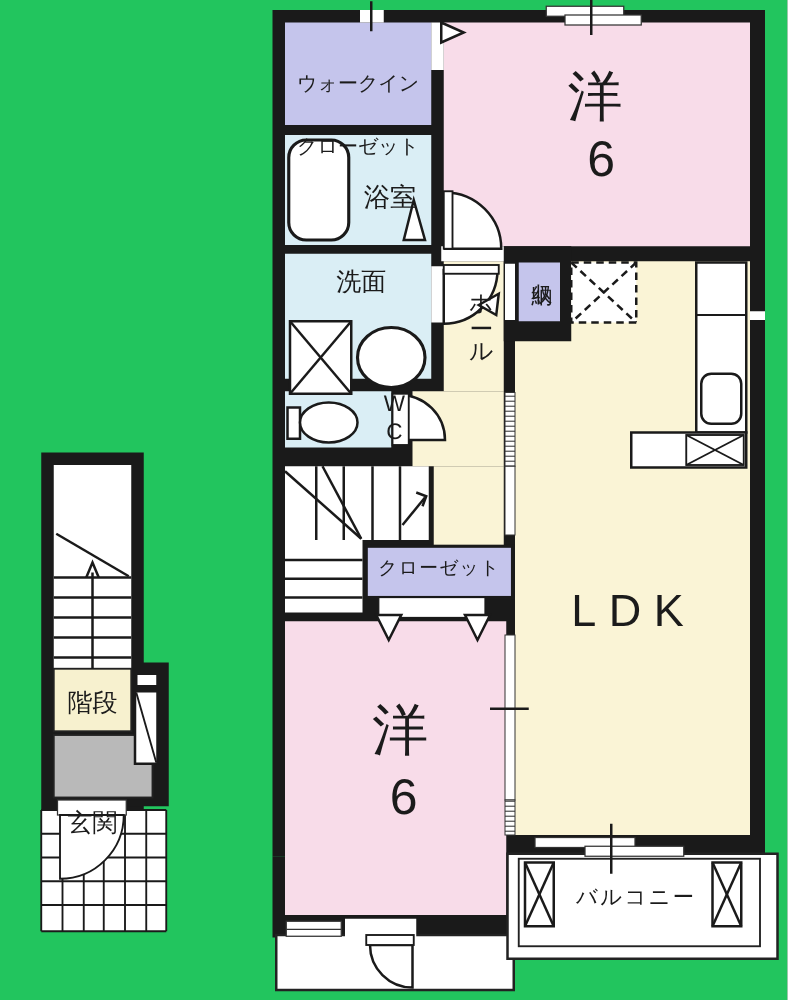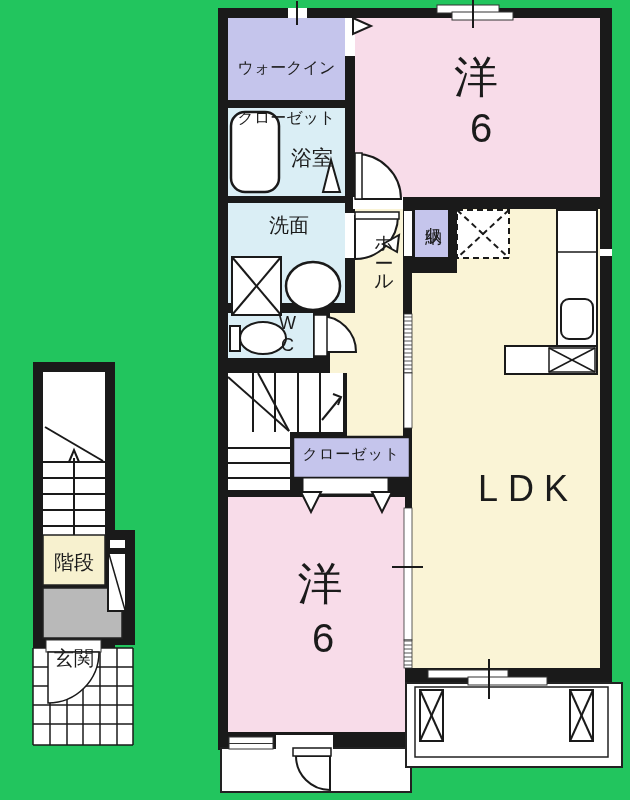--- a/index.html
+++ b/index.html
@@ -1,21 +1,21 @@
 <!DOCTYPE html>
 <html><head>
 <meta charset="utf-8">
 <style>
   html,body{margin:0;padding:0;background:#fff;}
   #canvas{position:relative;width:630px;height:800px;background:#22c55e;overflow:hidden;
           font-family:Liberation Sans, sans-serif;color:#1b1b1b;}
   #plan-svg{position:absolute;left:0;top:0;}
   .lbl{position:absolute;text-align:center;white-space:pre-line;color:#1b1b1b;}
   .vert{writing-mode:vertical-rl;}
-  .wc{word-break:break-all;}
+  .wc{word-break:break-all;margin-left:28px;}
 </style>
 </head>
 <body>
 <div id="canvas">
 
 <svg id="plan-svg" width="630" height="800" viewBox="0 0 630 800">
   <defs>
     <pattern id="hatchP" width="4" height="4" patternUnits="userSpaceOnUse">
       <rect width="4" height="4" fill="#fff"></rect>
       <line x1="0" y1="1" x2="4" y2="1" stroke="#555" stroke-width="1"></line>
@@ -216,20 +216,21 @@
   <div>ウォークイン</div>
   <div>クローゼット</div>
 </div>
 <div class="lbl" style="left:284px;top:144px;width:56px;font-size:21px;">浴室</div>
 <div class="lbl" style="left:259px;top:212px;width:60px;font-size:20px;">洗面</div>
 <div class="lbl wc" style="left:277px;top:312px;width:21px;font-size:18px;line-height:22px;">WC</div>
 <div class="lbl vert" style="left:371px;top:222px;font-size:19px;letter-spacing:9px;">ホール</div>
 <div class="lbl vert" style="left:422px;top:214px;font-size:17px;letter-spacing:1px;">収納</div>
 <div class="lbl" style="left:446px;top:48px;width:60px;font-size:44px;">洋</div>
 <div class="lbl" style="left:451px;top:106px;width:60px;font-size:40px;">6</div>
-<div class="lbl" style="left:436px;top:468px;width:142px;font-size:36px;letter-spacing:10px;text-align:right;">LDK</div>
+<div class="lbl" style="left:436px;top:468px;width:142px;font-size:36px;letter-spacing:10px;">LDK</div>
 <div class="lbl" style="left:293px;top:445px;width:117px;font-size:15px;letter-spacing:1px;">クローゼット</div>
 <div class="lbl" style="left:288px;top:554px;width:64px;font-size:45px;">洋</div>
 <div class="lbl" style="left:293px;top:616px;width:60px;font-size:40px;">6</div>
+<div class="lbl" style="left:448px;top:706px;width:122px;font-size:17px;letter-spacing:2px;">バルコニー</div>
 <div class="lbl" style="left:42px;top:549px;width:64px;font-size:20px;">階段</div>
 <div class="lbl" style="left:44px;top:601px;width:60px;font-size:20px;margin-top:44px;">玄関</div>
 
 </div>
 
 </body></html>

